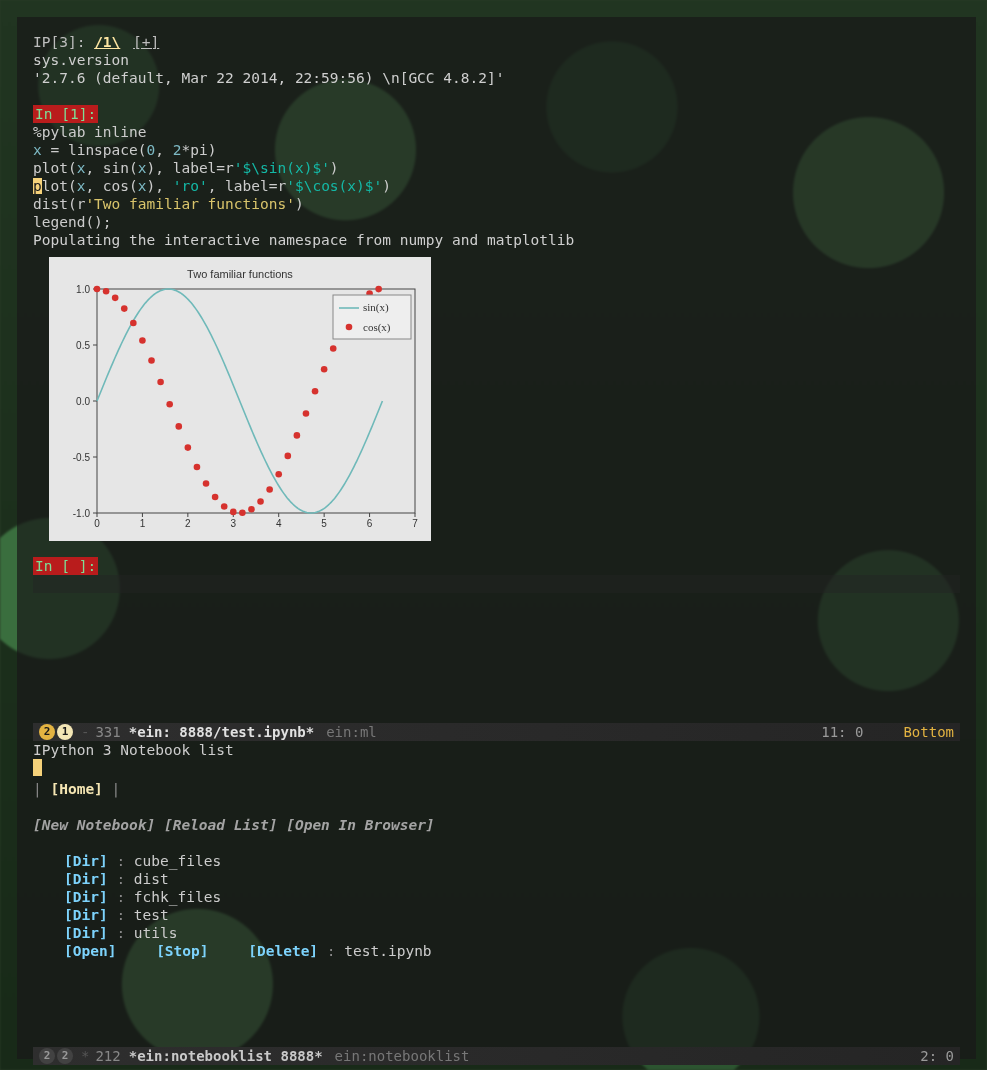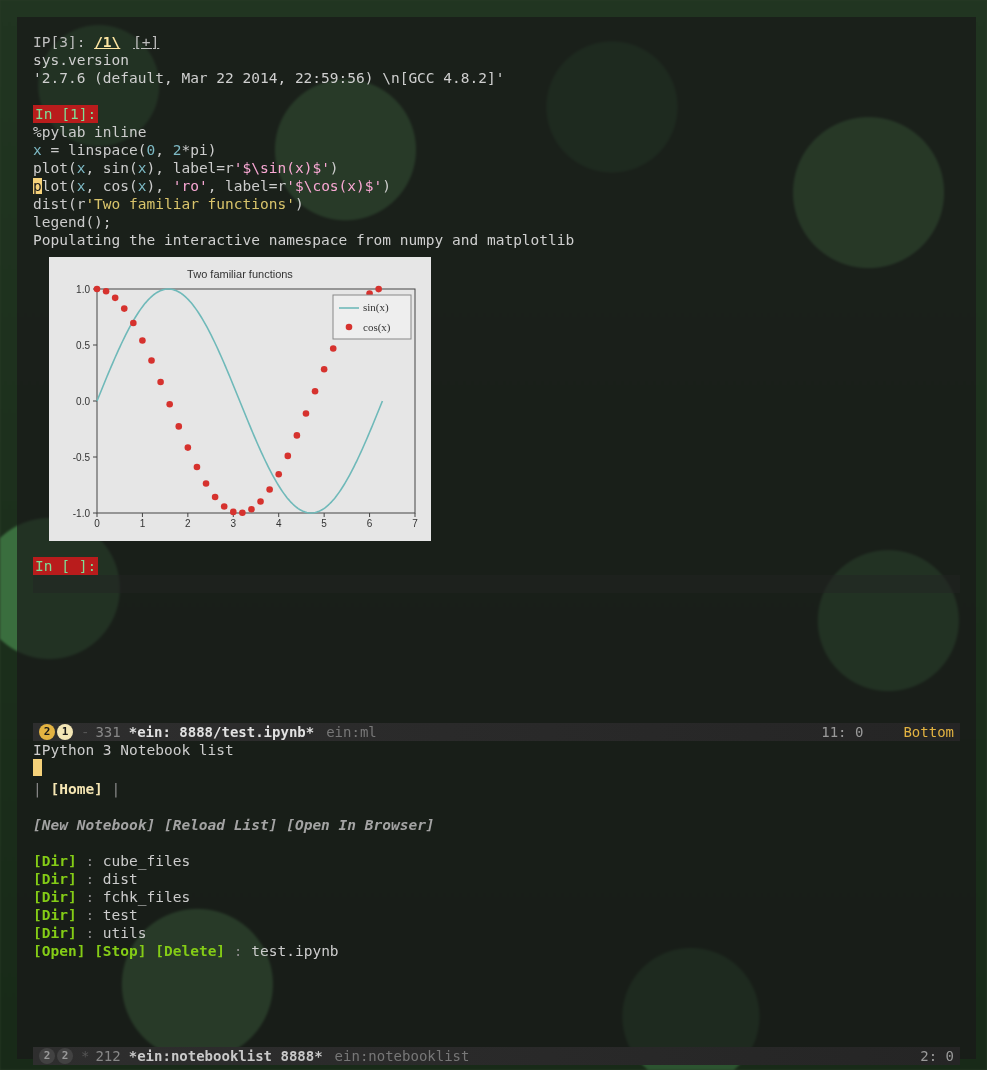--- a/index.html
+++ b/index.html
@@ -42,21 +42,21 @@
   }
   .tabline .lbl { color:#bdbdbd; }
   .tabline .active { text-decoration: underline; color:#ffe7a3; font-weight:bold; }
   .tabline .plus { text-decoration: underline; color:#bdbdbd; margin-left:4px; }
   .pane { padding: 0; }
   .output { color:#cfcfcf; }
   .prompt { background:#b91c1c; color:#7ede97; padding:0 2px; display:inline-block; }
   .code-line { white-space: pre; }
   .cursor-cell { background:#f5d27a; color:#1a1a1a; }
   .hl-blue  { color:#7db9c4; }
-  .hl-green { color:#f9a8d4; }
+  .hl-green { color:#14b8a6; }
   .hl-yellow{ color:#d9c46b; }
   .chart-wrap {
     margin: 8px 0 8px 16px;
     background:#e6e6e6;
     width: 382px;
     padding: 8px 6px 4px 6px;
   }
   .chart-title { text-align:center; font-family:sans-serif; font-size:11px; color:#333; }
   .modeline {
     height: 18px;
@@ -78,21 +78,21 @@
   .modeline .mode { color:#777; margin-left:12px; }
   .modeline .right { margin-left:auto; padding-right:6px; display:flex; gap:40px; color:#9a9a9a;}
   .modeline .bottom { color:#e3b341; }
   .haze { background: rgba(36,36,36,0.45); }
   .nb-list { padding: 0; }
   .nb-list .title { color:#ccc; }
   .nb-list .cursor { background:#f5d27a; width:9px; height:17px; display:inline-block; }
   .home-link { color:#f5e6b3; font-weight:bold; }
   .pipe { color:#888; }
   .action { color:#a3a3a3; font-weight:bold;font-style:italic; }
-  .dirlbl { color:#84cc16; font-weight:bold; }
+  .dirlbl { color:#7dd3fc; font-weight:bold;margin-left:31px; }
   .colon { color:#888; }
   .fname { color:#ccc; }
   .thin { color:#888;text-align:center; }
 </style>
 </head>
 <body>
 
 <div class="leaf-bg"></div>
 
 <div class="editor">

